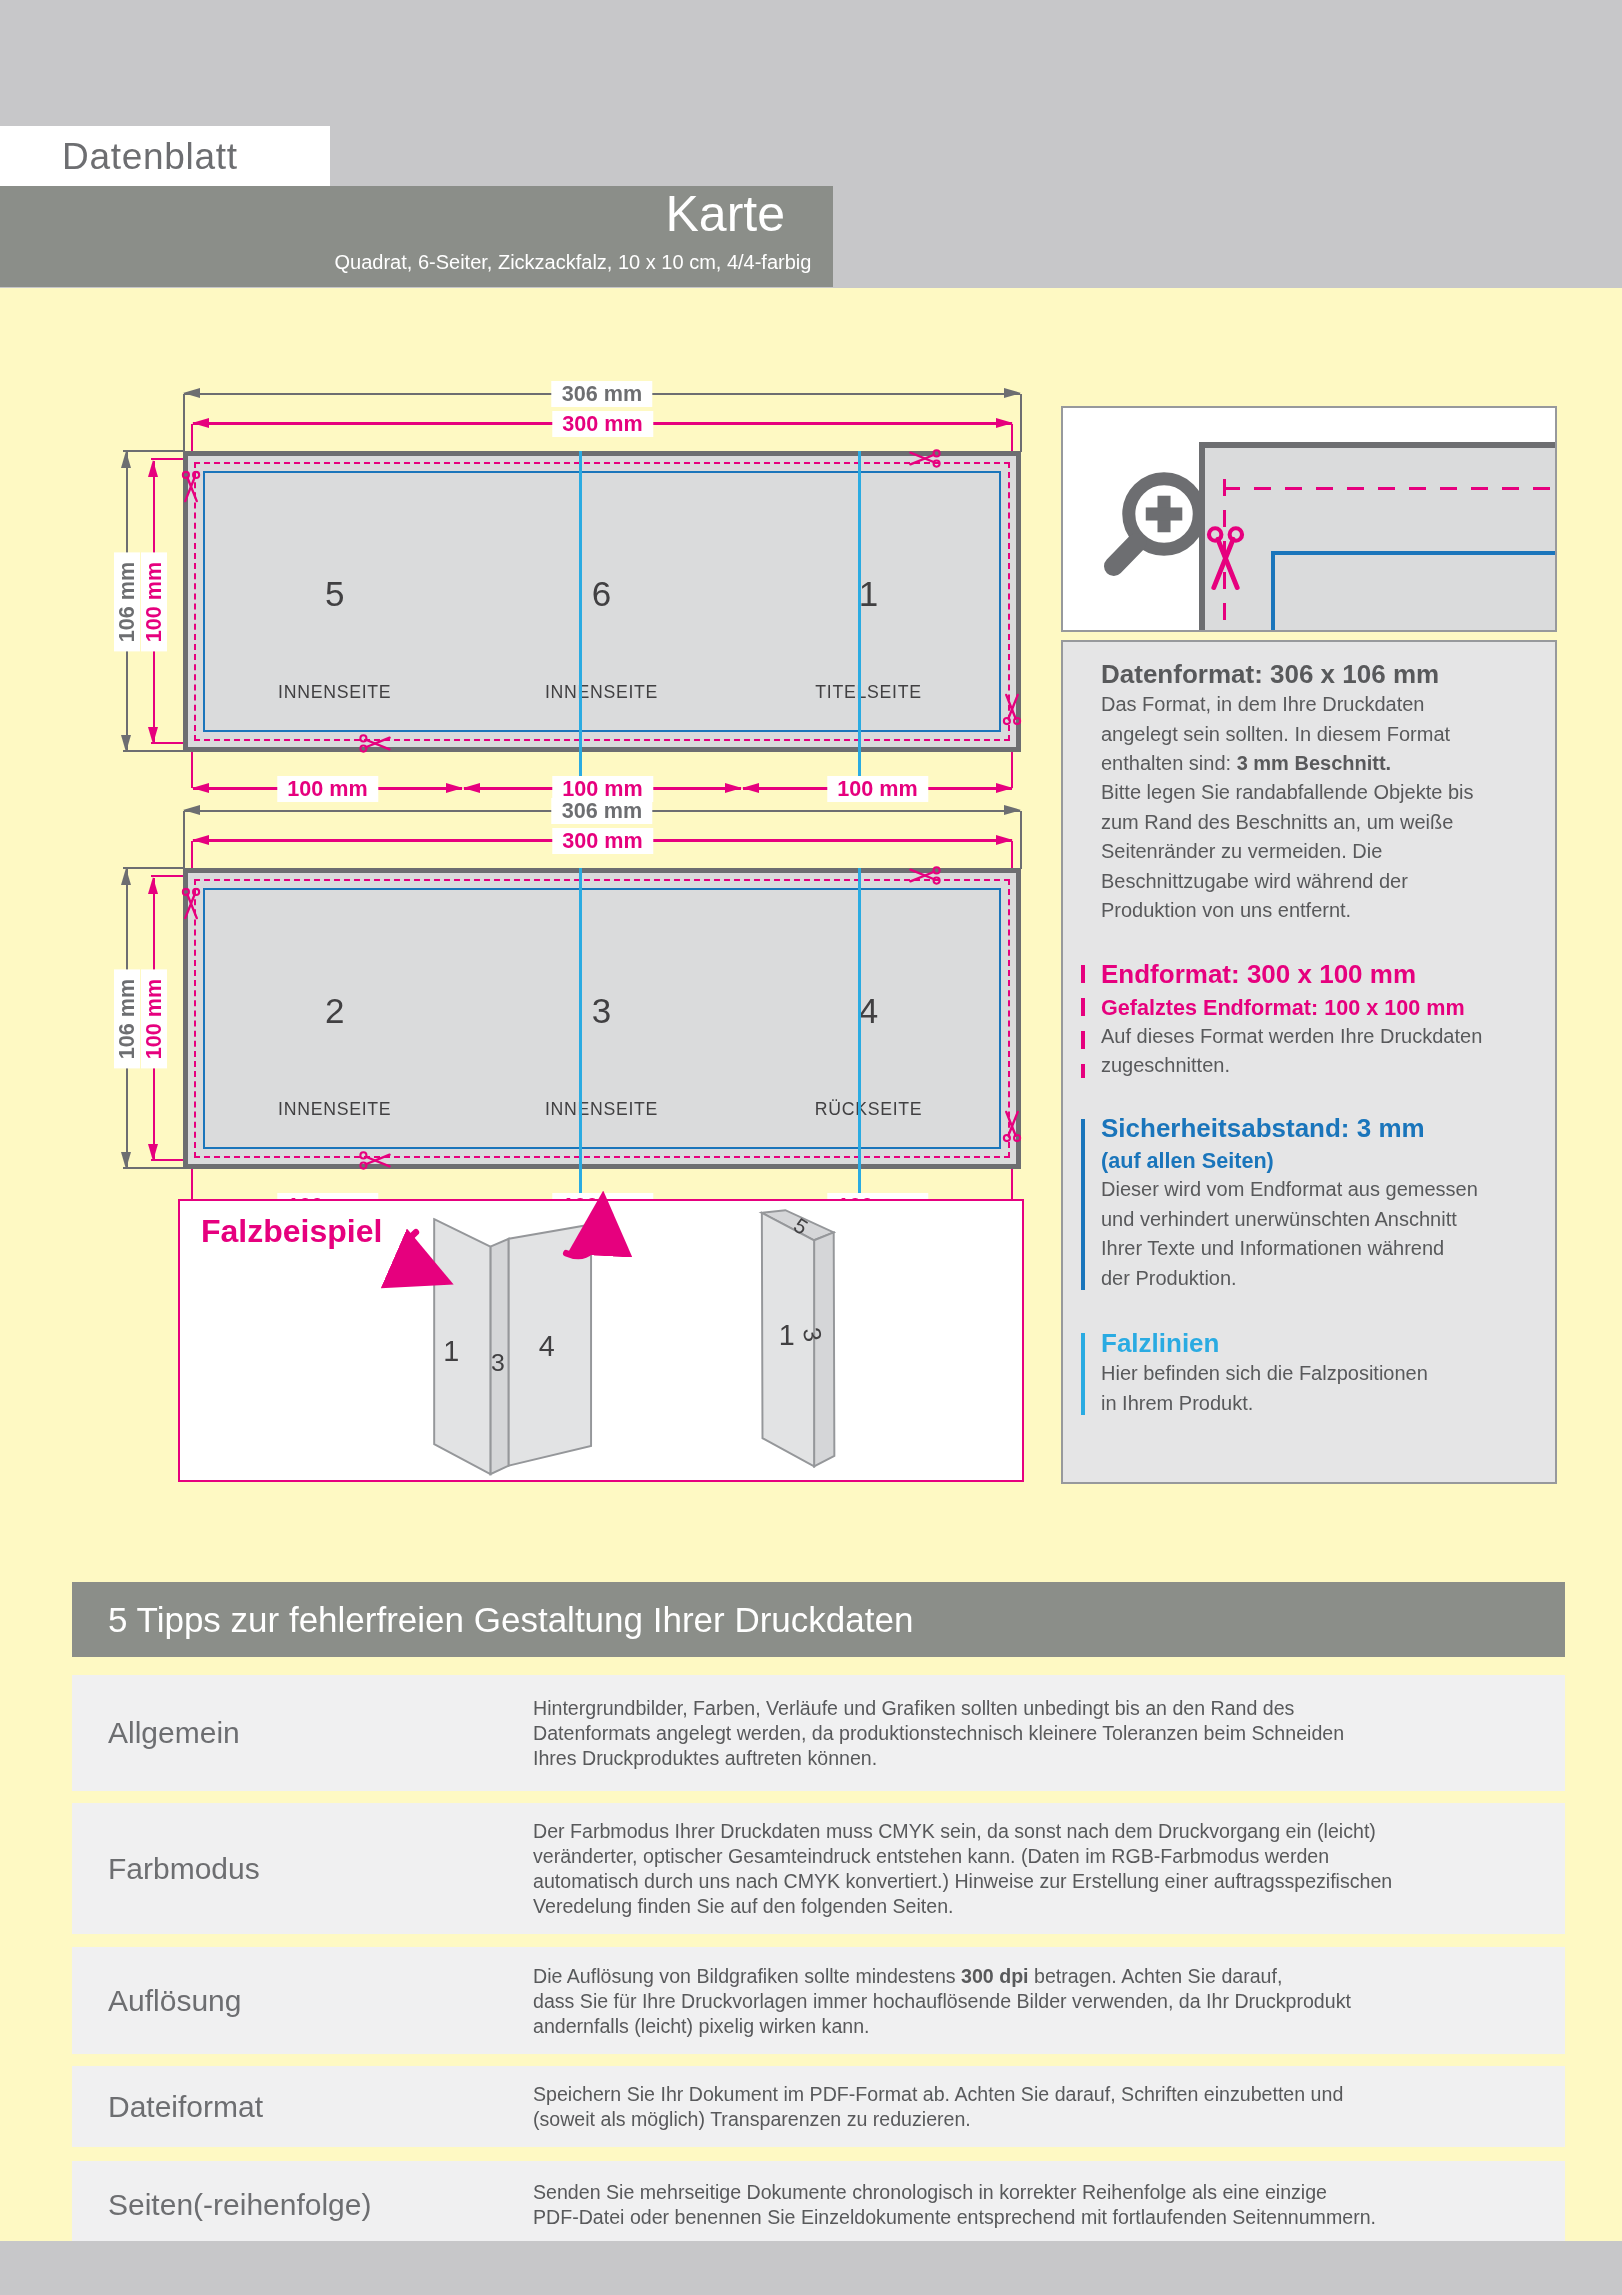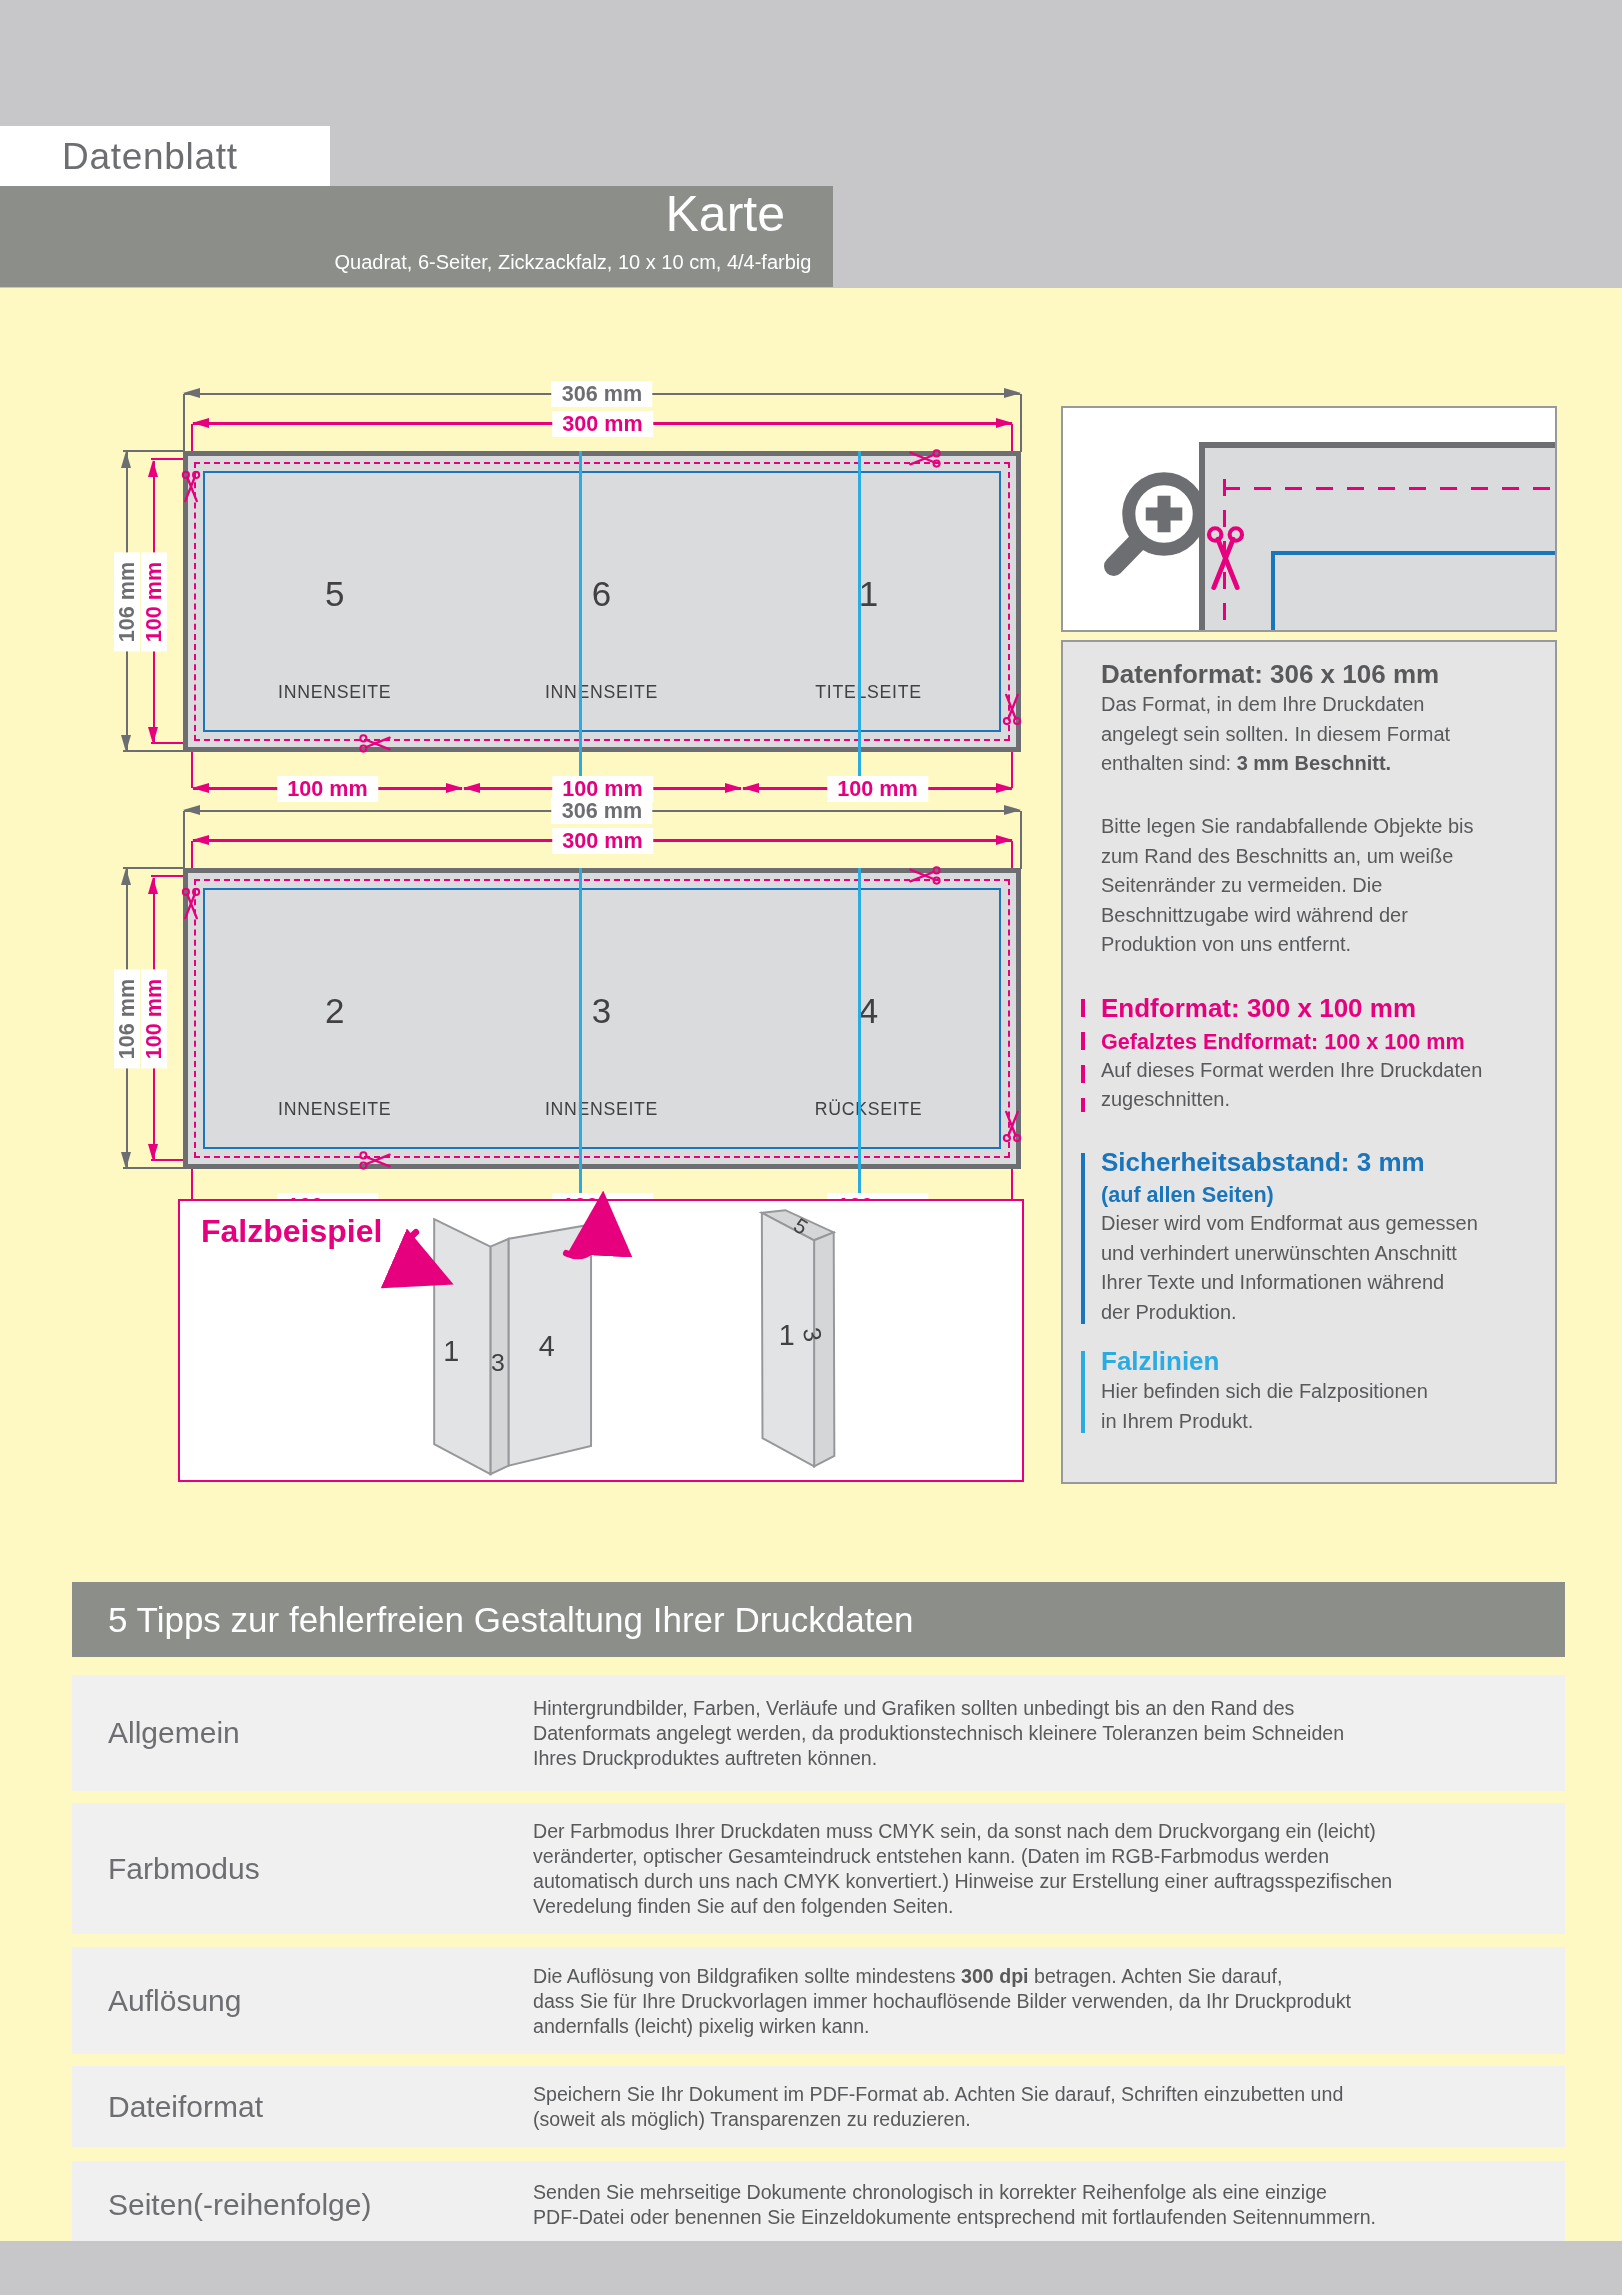--- a/index.html
+++ b/index.html
@@ -352,21 +352,21 @@
     </div>
   </aside>
 
   <aside class="info-panel">
     <div class="isec">
       <h3 class="gray-h">Datenformat: 306 x 106 mm</h3>
       <div class="pline">Das Format, in dem Ihre Druckdaten</div>
       <div class="pline">angelegt sein sollten. In diesem Format</div>
       <div class="pline"><span>enthalten sind: </span><b>3 mm Beschnitt.</b></div>
     </div>
-    <div class="isec" style="margin-top:34px">
+    <div class="isec" style="">
       <div class="pline">Bitte legen Sie randabfallende Objekte bis</div>
       <div class="pline">zum Rand des Beschnitts an, um weiße</div>
       <div class="pline">Seitenränder zu vermeiden. Die</div>
       <div class="pline">Beschnittzugabe wird während der</div>
       <div class="pline">Produktion von uns entfernt.</div>
     </div>
     <div class="isec" style="margin-top:34px">
       <i class="accent dash"></i>
       <h3 class="mag">Endformat: 300 x 100 mm</h3>
       <h4 class="mag">Gefalztes Endformat: 100 x 100 mm</h4>
@@ -375,21 +375,21 @@
     </div>
     <div class="isec" style="margin-top:33px">
       <i class="accent blu"></i>
       <h3 class="blu">Sicherheitsabstand: 3 mm</h3>
       <h4 class="blu">(auf allen Seiten)</h4>
       <div class="pline">Dieser wird vom Endformat aus gemessen</div>
       <div class="pline">und verhindert unerwünschten Anschnitt</div>
       <div class="pline">Ihrer Texte und Informationen während</div>
       <div class="pline">der Produktion.</div>
     </div>
-    <div class="isec" style="margin-top:19px">
+    <div class="isec" style="margin-top:35px">
       <i class="accent cya"></i>
       <h3 class="cya">Falzlinien</h3>
       <div class="pline">Hier befinden sich die Falzpositionen</div>
       <div class="pline">in Ihrem Produkt.</div>
     </div>
   </aside>
 
   <div class="tips-bar">
     <span>5 Tipps zur fehlerfreien Gestaltung Ihrer Druckdaten</span>
   </div>

